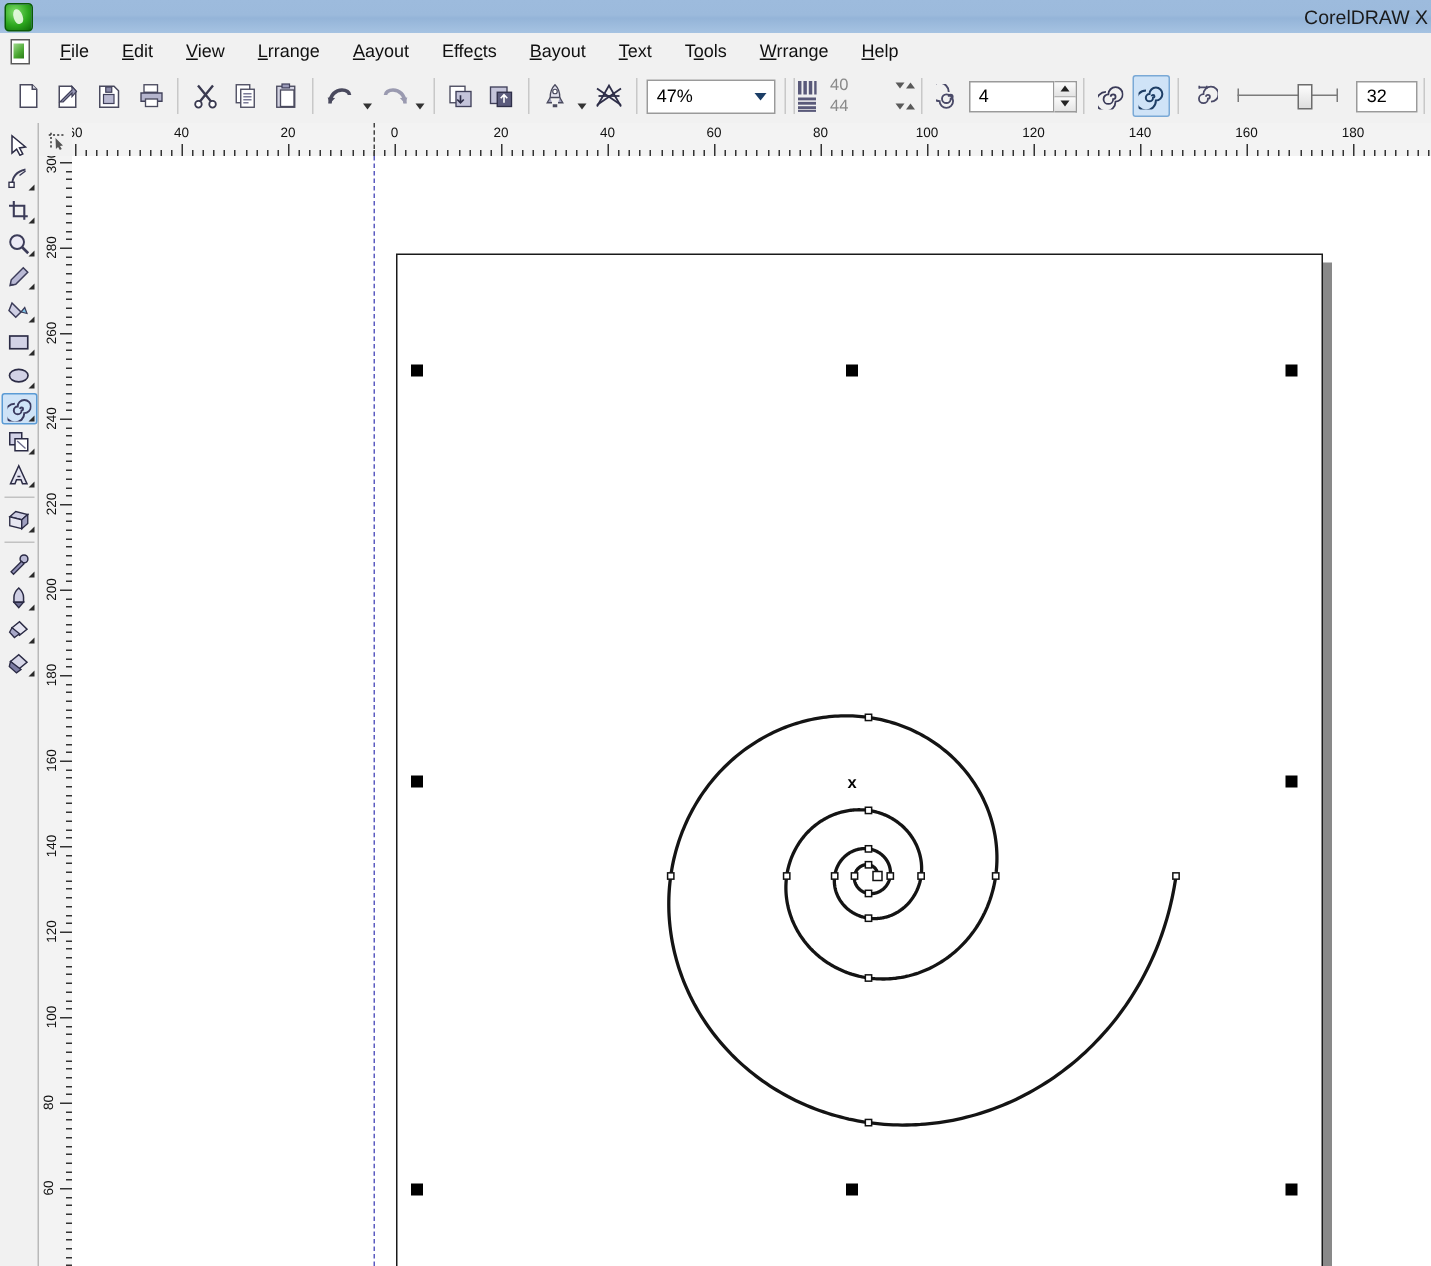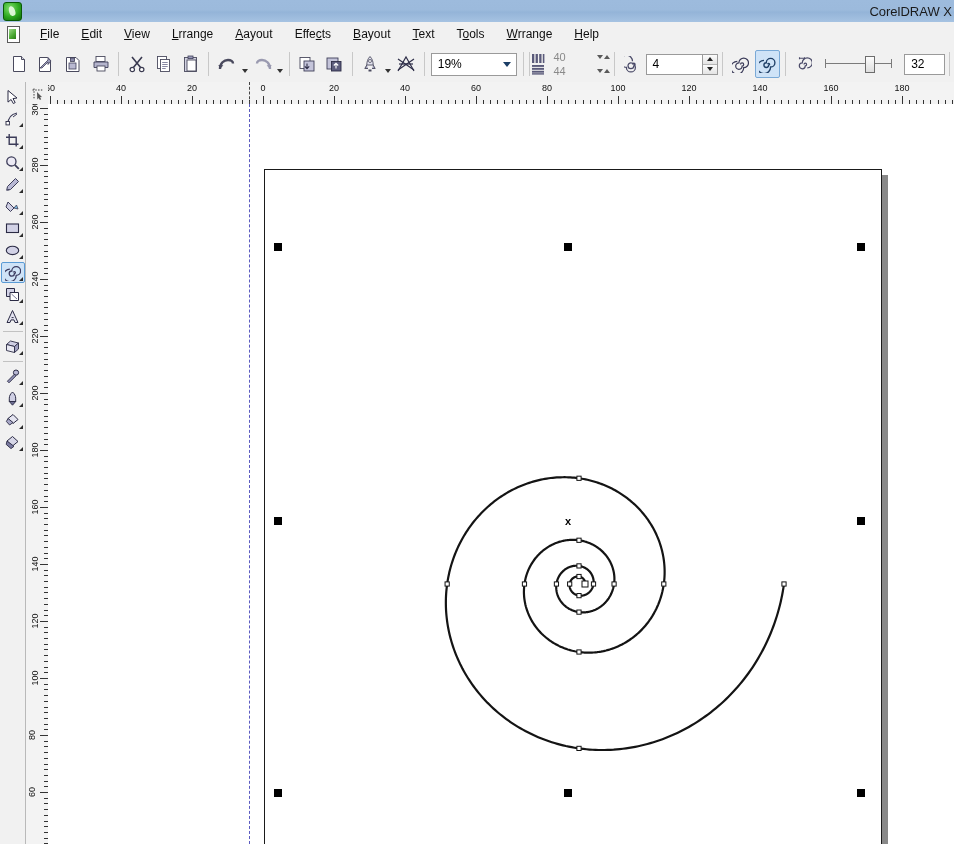--- a/index.html
+++ b/index.html
@@ -329,21 +329,21 @@
       <svg width="20" height="20" viewBox="0 0 20 20">
         <path d="M2 17L10 3l8 14" fill="none" stroke="#2e2e48" stroke-width="1.2"></path>
         <path d="M2 5l16 11M18 5L2 16" fill="none" stroke="#2e2e48" stroke-width="1.2"></path>
         <path d="M3 10h14" fill="none" stroke="#2e2e48" stroke-width="1.2"></path>
       </svg>
     </div>
 
     <div class="tsep"></div>
 
     <div class="zoomcombo">
-      <div class="zval">19%</div>
+      <div class="zval">47%</div>
       <div class="zarrow">
           <i></i>
         </div>
     </div>
 
     <div class="tsep"></div>
     <div class="tsep2"></div>
 
     <div class="numstack">
       <div class="glyphcol">

